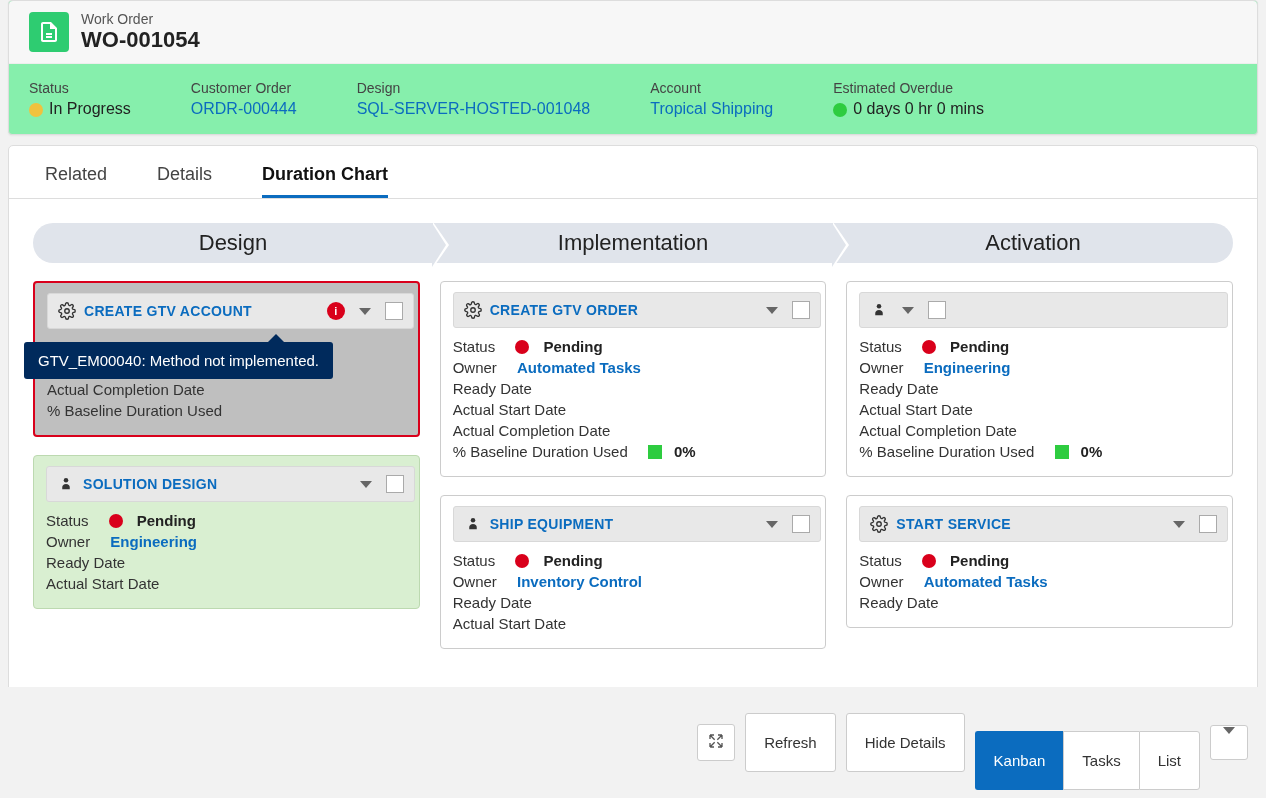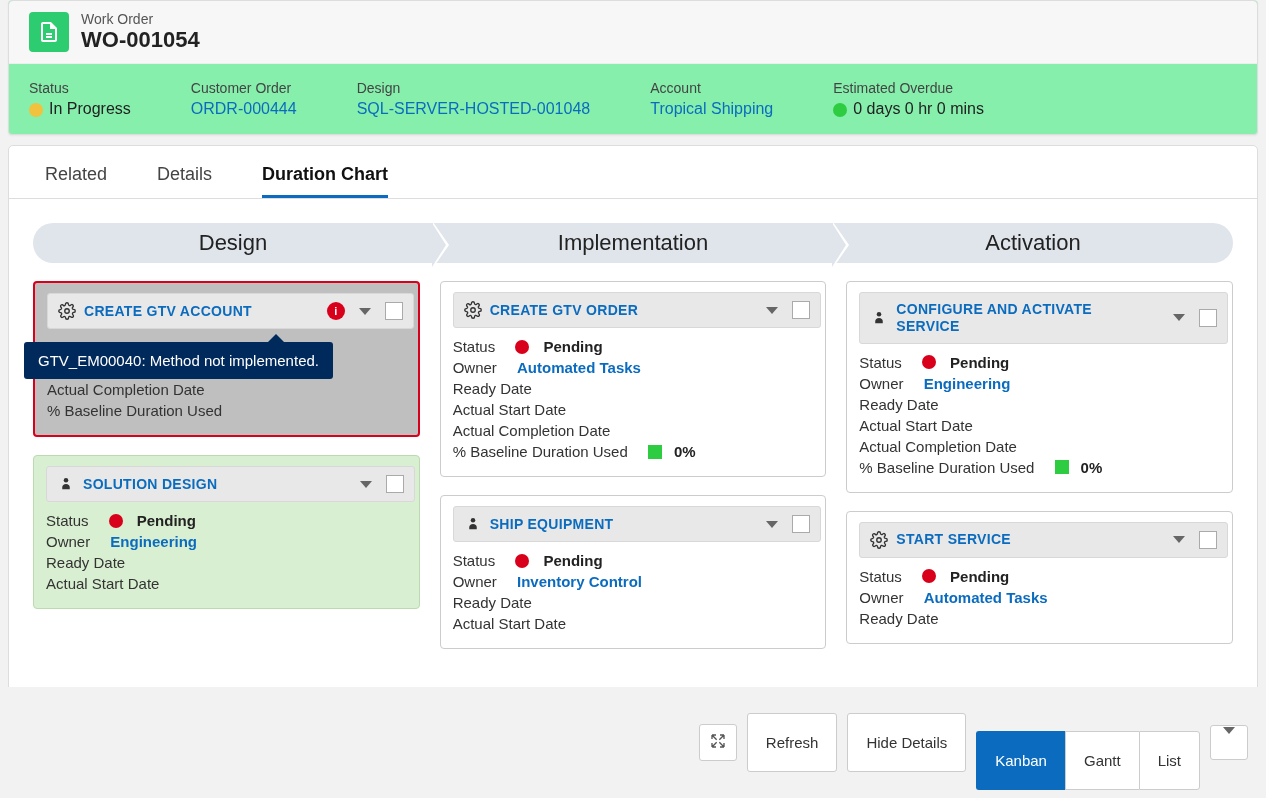--- a/index.html
+++ b/index.html
@@ -241,21 +241,20 @@
         </div>
       </div>
 
       <div class="col">
         <div class="task">
           <div class="task-header">
             <svg class="person-icon" viewBox="0 0 24 24" fill="#333">
                   <circle cx="12" cy="7" r="3"></circle>
                   <path d="M12 12c-3 0-5 2-5 4v3h10v-3c0-2-2-4-5-4z"></path>
                 </svg>
-            <span class="task-title">CONFIGURE AND ACTIVATE SERVICE</span>
             <span class="chevron"></span>
             <span class="checkbox"></span>
           </div>
           <div class="task-row"><span class="lbl">Status</span> &nbsp;<span class="status-dot dot-red"></span><span class="val">Pending</span></div>
           <div class="task-row"><span class="lbl">Owner</span> &nbsp;<span class="val link">Engineering</span></div>
           <div class="task-row">
                 <span class="lbl">Ready Date</span>
               </div>
           <div class="task-row">
                 <span class="lbl">Actual Start Date</span>
@@ -290,18 +289,18 @@
   <div class="footer">
     <button class="btn icon-only">
       <svg width="16" height="16" viewBox="0 0 24 24" fill="none" stroke="#555" stroke-width="2">
           <path d="M3 3h6M3 3v6M3 3l7 7M21 3h-6M21 3v6M21 3l-7 7M3 21h6M3 21v-6M3 21l7-7M21 21h-6M21 21v-6M21 21l-7-7"></path>
         </svg>
     </button>
     <button class="btn">Refresh</button>
     <button class="btn">Hide Details</button>
     <div class="btn-group">
       <button class="btn active">Kanban</button>
-      <button class="btn">Gantt</button>
+      <button class="btn">Tasks</button>
       <button class="btn">List</button>
     </div>
     <button class="btn caret"><span class="chevron" style="margin:0"></span></button>
   </div>
 </div>
 
 </body></html>

